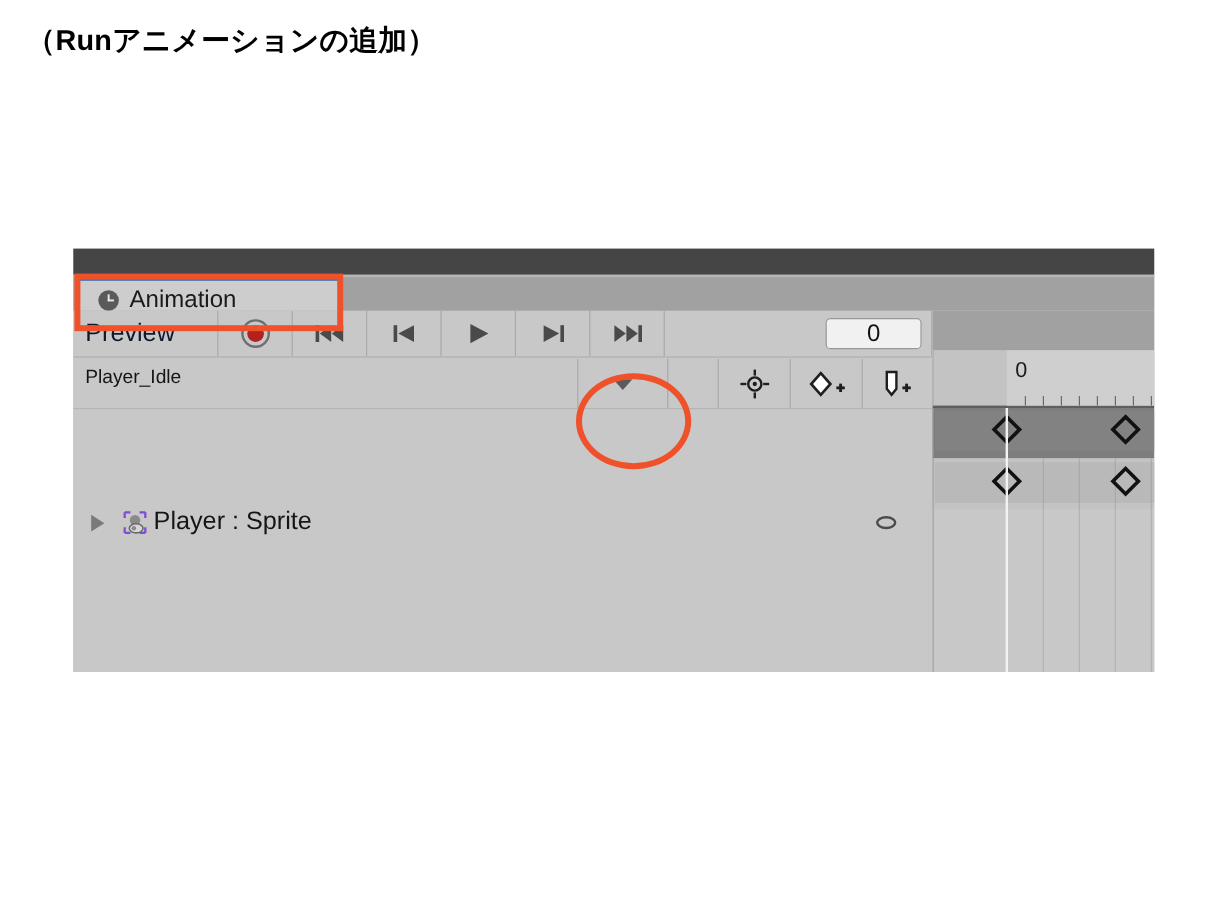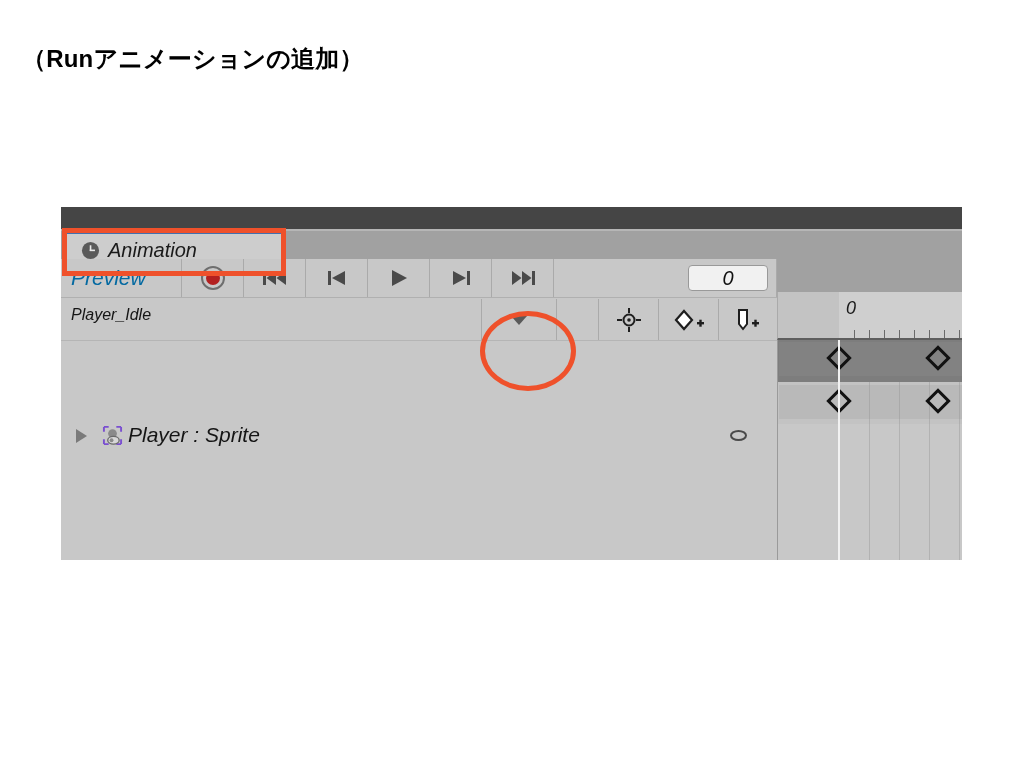--- a/index.html
+++ b/index.html
@@ -24,39 +24,37 @@
     position: absolute;
     color: #000000;
     font-weight: bold;
     white-space: pre;
   }
   #heading-line1 {
     left: 22px;
     top: 18px;
     font-size: 24px;
     letter-spacing: 0.2px;
-    margin-top: 25px;
   }
   #heading-line2 {
     left: 22px;
     top: 58px;
     font-size: 24px;
     letter-spacing: 0.2px;
   }
 
   
   #anim-window {
     position: absolute;
     left: 61px;
     top: 207px;
     width: 901px;
     height: 353px;
     background: #c8c8c8;
     overflow: hidden;
-    font-style: italic;
   }
 
   
   .win-topbar {
     position: absolute;
     left: 0; top: 0;
     width: 901px; height: 22px;
     background: #454545;
   }
 
@@ -115,21 +113,21 @@
     border-right: 1px solid #aaaaaa;
     display: flex;
     align-items: center;
     justify-content: center;
   }
   .tb-preview {
     left: 0; width: 121px;
     justify-content: flex-start;
     padding-left: 10px;
     font-size: 21px;
-    color: #0369a1;
+    color: #0f172a;
   }
   .tb-btn { width: 62px; }
   .tb-rec    { left: 121px; }
   .tb-first  { left: 183px; }
   .tb-prev   { left: 245px; }
   .tb-play   { left: 307px; }
   .tb-next   { left: 369px; }
   .tb-last   { left: 431px; }
   .tb-spacer {
     left: 493px; width: 223px;

